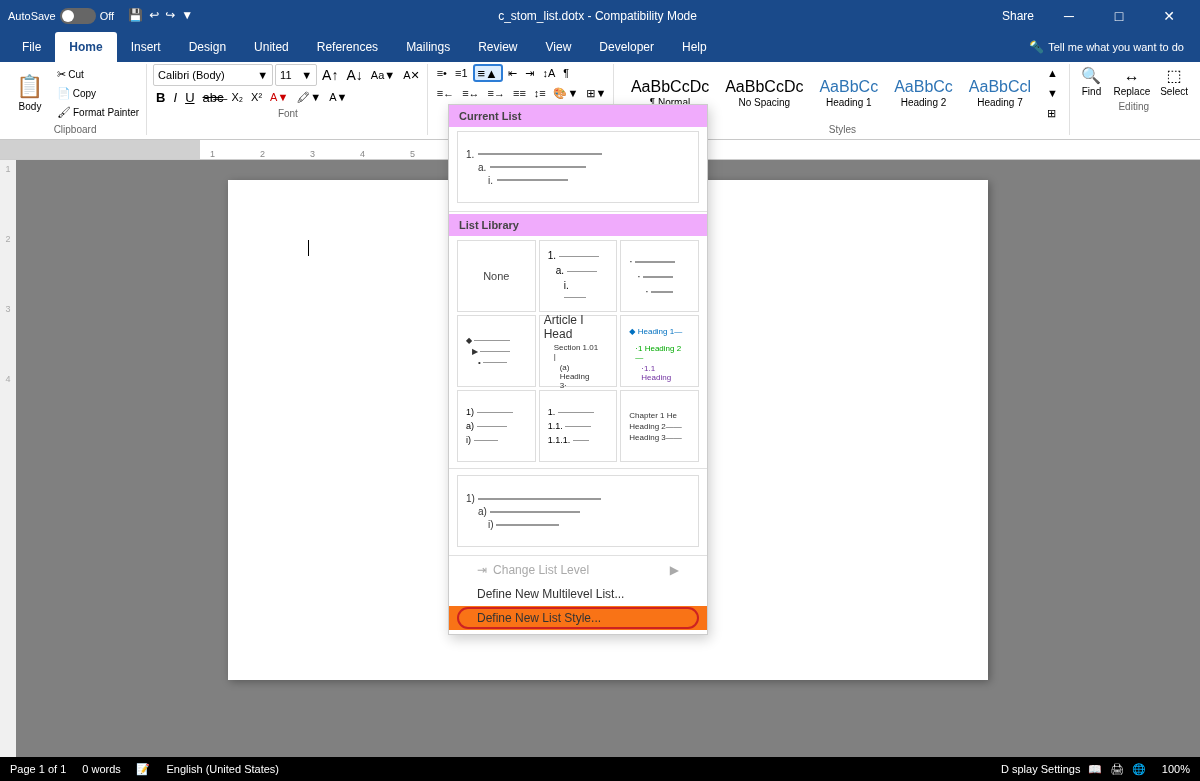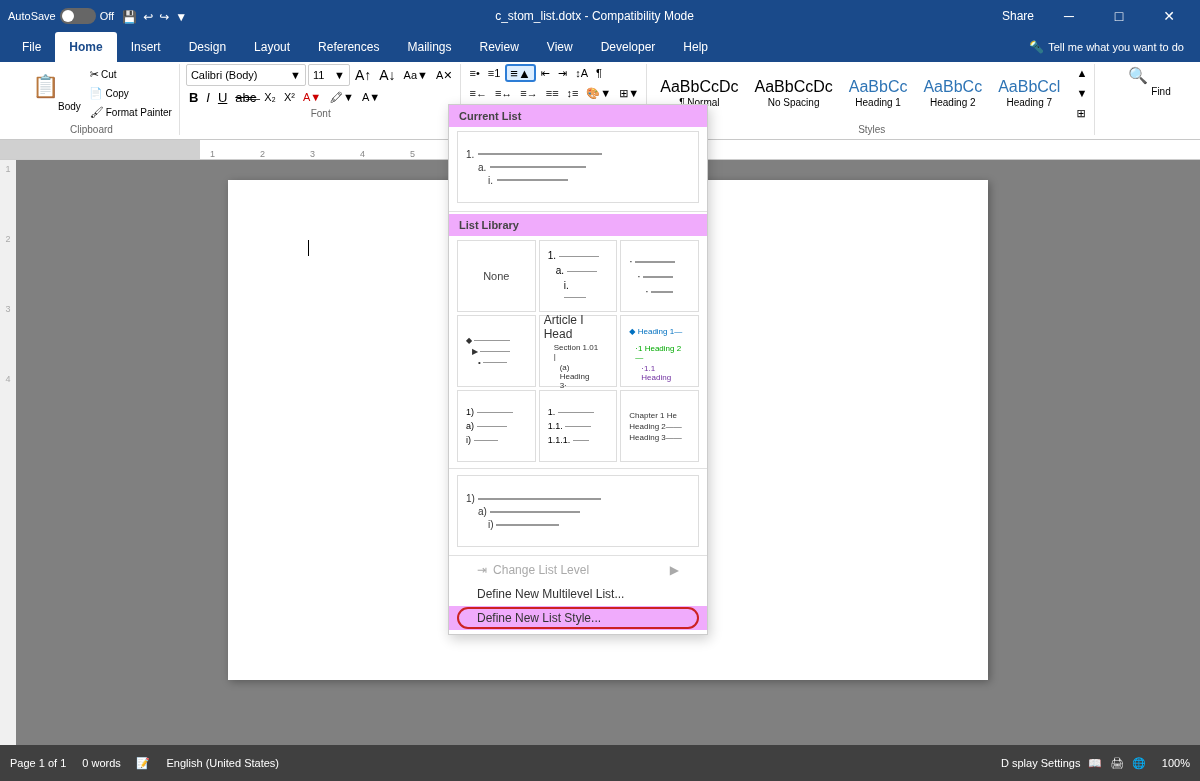--- a/index.html
+++ b/index.html
@@ -8,21 +8,21 @@
     
     #title-bar {
       height: 32px;
       background: #1a4a8a;
       display: flex;
       align-items: center;
       justify-content: space-between;
       padding: 0 8px;
       color: white;
     }
-    #title-bar .left { display: flex; align-items: flex-end; font-size: 12px; }
+    #title-bar .left { display: flex; align-items: flex-start; gap: 6px; font-size: 12px; }
     #title-bar .center { font-size: 12px; color: white; }
     #title-bar .right { display: flex; gap: 8px; }
     #title-bar .win-btn { width: 46px; height: 32px; display: flex; align-items: center; justify-content: center; cursor: pointer; color: white; font-size: 14px; }
     .autosave-area { display: flex; align-items: center; gap: 4px; font-size: 11px; }
     .autosave-toggle { width: 36px; height: 16px; background: #666; border-radius: 8px; display: flex; align-items: center; padding: 2px; }
     .autosave-thumb { width: 12px; height: 12px; background: white; border-radius: 50%; }
 
     
     #ribbon { background: #1a4a8a; }
     #ribbon-tabs { display: flex; padding: 0 8px; background: #1a4a8a; }
@@ -55,21 +55,21 @@
       flex-direction: column;
       align-items: center;
       justify-content: center;
       padding: 2px 4px;
       cursor: pointer;
       border-radius: 3px;
       min-width: 32px;
       height: 100%;
     }
     .rb-btn.large { min-width: 44px; height: 58px; }
-    .rb-btn .label { font-size: 10px; margin-top: 1px; margin-left: 46px; }
+    .rb-btn .label { font-size: 10px; margin-top: 1px; }
 
     .rb-small-row { display: flex; flex-direction: column; gap: 1px; }
     .rb-small { display: flex; align-items: center; padding: 1px 3px; cursor: pointer; border-radius: 2px; font-size: 11px; height: 18px; gap: 2px; }
 
     
     .font-selector {
       display: flex;
       align-items: center;
       border: 1px solid #ccc;
       border-radius: 2px;
@@ -181,39 +181,39 @@
       gap: 6px;
       font-size: 12px;
     }
     .dropdown-item.disabled { color: #aaa; cursor: default; }
 
     .arrow-right { margin-left: auto; }
 
     
     .define-new-highlighted {
       position: relative;
-      background: #f0abfc;
+      background: #f97316;
       text-align: center;
     }
     .define-new-highlighted::before {
       content: '';
       position: absolute;
       left: 8px;
       right: 8px;
       top: 1px;
       bottom: 1px;
       border: 2px solid #cc2222;
       border-radius: 14px;
       pointer-events: none;
     }
 
     
     #status-bar {
-      height: 36px;
-      background: #404040;
+      height: 24px;
+      background: #000000;
       display: flex;
       align-items: center;
       padding: 0 10px;
       color: white;
       font-size: 11px;
       gap: 16px;
     }
     #status-bar .right { margin-left: auto; display: flex; align-items: center; gap: 8px; }
 
     
@@ -257,21 +257,21 @@
     <div class="win-btn close">✕</div>
   </div>
 </div>
 
 <div id="ribbon">
   <div id="ribbon-tabs">
     <div class="ribbon-tab">File</div>
     <div class="ribbon-tab active">Home</div>
     <div class="ribbon-tab">Insert</div>
     <div class="ribbon-tab">Design</div>
-    <div class="ribbon-tab">Layout</div>
+    <div class="ribbon-tab">United</div>
     <div class="ribbon-tab">References</div>
     <div class="ribbon-tab">Mailings</div>
     <div class="ribbon-tab">Review</div>
     <div class="ribbon-tab">View</div>
     <div class="ribbon-tab">Developer</div>
     <div class="ribbon-tab">Help</div>
     <div style="margin-left:auto;display:flex;align-items:center;padding:4px 8px;">
       <span style="color:white;font-size:12px;">🔦</span>
       <span style="color:white;font-size:11px;margin-left:4px;cursor:pointer;">Tell me what you want to do</span>
     </div>

